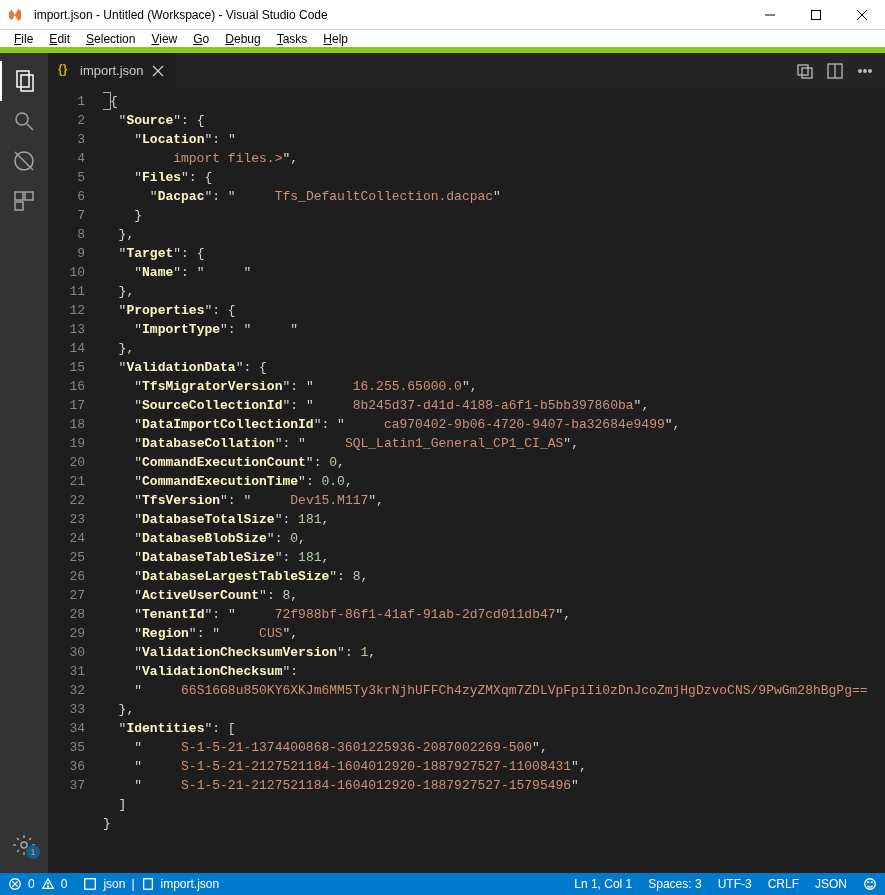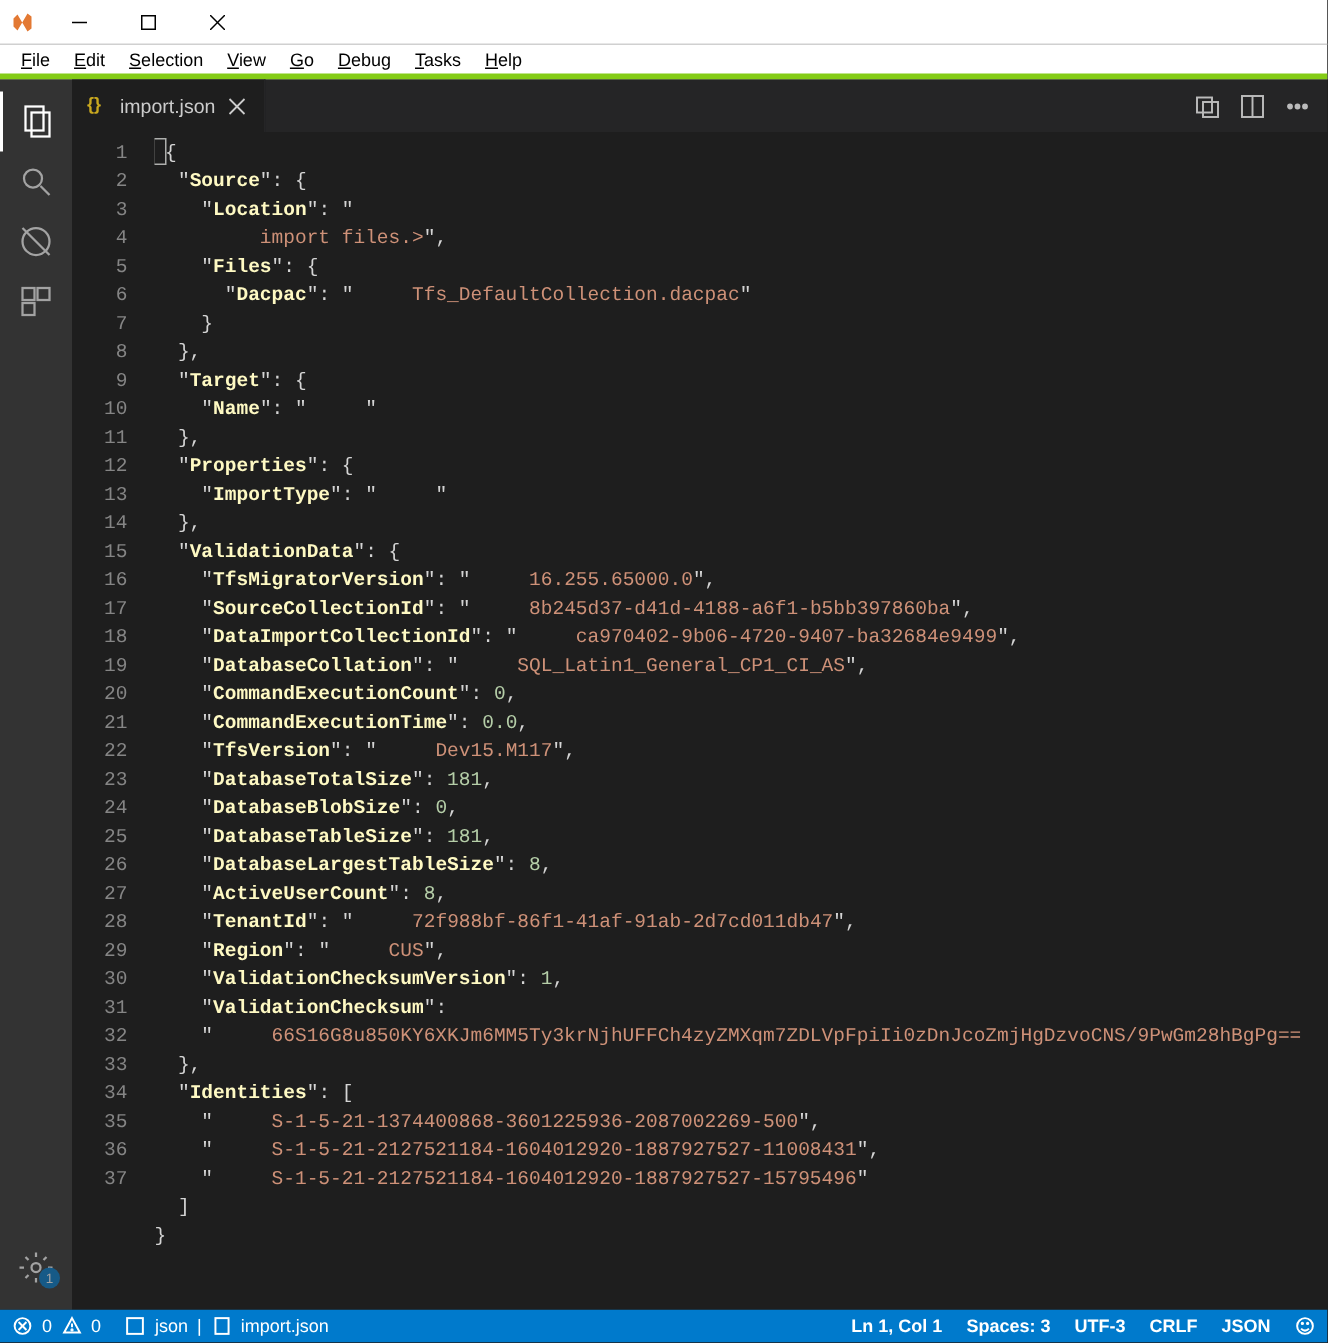--- a/index.html
+++ b/index.html
@@ -9,21 +9,21 @@
   
   .titlebar { height: 30px; background: #fff; color: #000; display: flex; align-items: center; border-bottom: 1px solid #d0d0d0; }
   .titlebar .logo { width: 30px; display:flex; align-items:center; justify-content:center; }
   .titlebar .logo svg { width: 16px; height: 16px; }
   .titlebar .title { flex: 1; font-size: 12px; padding-left: 4px; color:#000; }
   .titlebar .winbtns { display:flex; }
   .titlebar .winbtn { width: 46px; height: 30px; display:flex; align-items:center; justify-content:center; cursor:pointer; }
   .titlebar .winbtn svg { width: 10px; height: 10px; stroke:#000; fill:none; stroke-width:1; }
 
   
-  .menubar { height: 23px; background: #fff; color:#000; display:flex; align-items:center; padding: 0 6px; font-size: 12px; border-bottom:4px solid #84cc16;}
+  .menubar { height: 23px; background: #fff; color:#000; display:flex; align-items:center; padding: 0 6px; font-size: 12px; border-bottom:6px solid #84cc16;}
   .menubar .menu-item { padding: 2px 8px; cursor:pointer; }
   .menubar .menu-item .u { text-decoration: underline; }
 
   
   .main { flex:1; display:flex; min-height:0; }
 
   
   .activitybar { width: 48px; background:#333333; display:flex; flex-direction:column; align-items:center; padding-top:8px; position:relative; }
   .act-item { width:48px; height:40px; display:flex; align-items:center; justify-content:center; cursor:pointer; opacity:0.55; }
   .act-item.active { opacity:1; border-left: 2px solid #fff; }
@@ -59,33 +59,34 @@
   .punct { color:#d4d4d4; }
   .cursor-cell { outline:1px solid #aeafad; display:inline-block; width:7px; height:16px; vertical-align:text-bottom;}
 
   
   .minimap { width:18px; }
 
   
   .statusbar { height:22px; background:#007acc; color:#fff; display:flex; align-items:center; font-size:12px; }
   .statusbar .section { display:flex; align-items:center; gap:6px; padding:0 8px; height:100%; cursor:pointer; }
   .statusbar .left { display:flex; align-items:center; }
-  .statusbar .right { display:flex; margin-left:auto;font-weight:bold; }
+  .statusbar .right { display:flex; margin-left:auto; }
   .statusbar svg { width:14px; height:14px; stroke:#fff; fill:none; stroke-width:1.5; }
   .statusbar .face svg { stroke:#fff; }
 </style>
 </head>
 <body>
 
 <div class="titlebar">
   <div class="logo">
     <svg viewBox="0 0 24 24">
         <path d="M17 3 L7 20 L3 16 L3 8 L7 4 L17 21 L21 18 L21 6 Z" fill="#e37933" stroke="none"></path>
       </svg>
   </div>
+  <div class="title">import.json - Untitled (Workspace) - Visual Studio Code</div>
   <div class="winbtns">
     <div class="winbtn">
         <svg viewBox="0 0 10 10">
           <line x1="0" y1="5" x2="10" y2="5"></line>
         </svg>
       </div>
     <div class="winbtn">
         <svg viewBox="0 0 10 10">
           <rect x="0.5" y="0.5" width="9" height="9"></rect>
         </svg>

